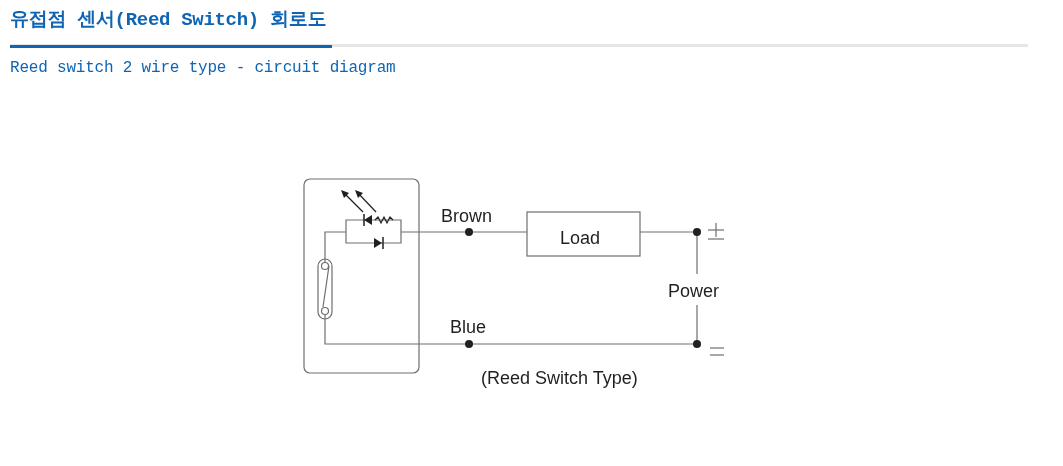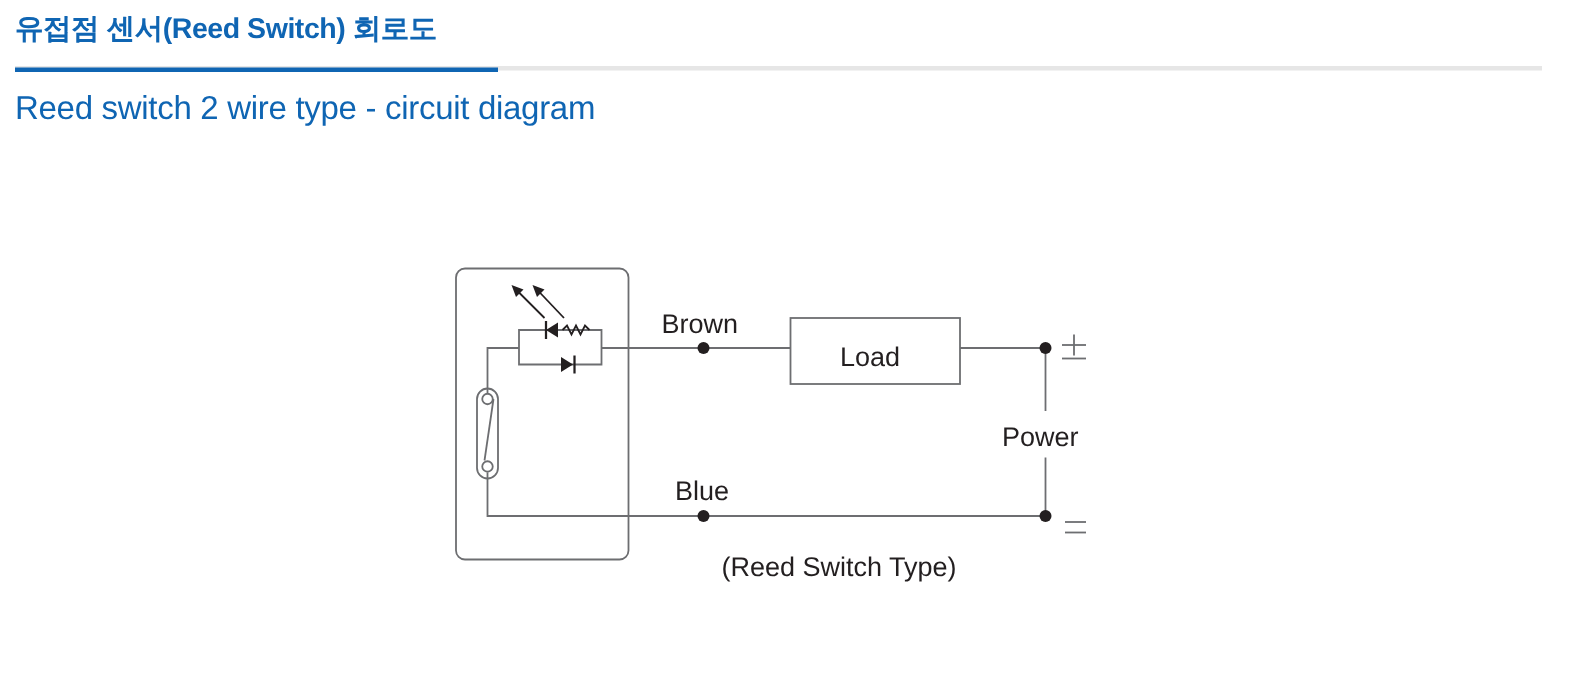--- a/index.html
+++ b/index.html
@@ -1,22 +1,22 @@
 <!DOCTYPE html>
 <html><head>
   <meta charset="utf-8">
   <style>
     html, body { margin: 0; padding: 0; background: #ffffff; }
     body { width: 1063px; height: 466px; position: relative; overflow: hidden;
            font-family: "Liberation Sans", "DejaVu Sans", sans-serif; }
     .title { position: absolute; left: 10px; top: 6px; font-size: 19px; color: #0f65b3;
-             font-weight: bold; letter-spacing: -0.3px; }
+             font-weight: bold; letter-spacing: -0.3px; font-family: Liberation Mono, monospace; }
     .rule-bg { position: absolute; left: 10px; top: 44px; width: 1018px; height: 3px; background: #e6e6e6; }
     .rule-accent { position: absolute; left: 10px; top: 45px; width: 322px; height: 3px; background: #0f65b3; }
-    .subtitle { position: absolute; left: 10px; top: 59px; font-size: 22px; color: #0f65b3; letter-spacing: -0.2px; }
+    .subtitle { position: absolute; left: 10px; top: 59px; font-size: 16px; color: #0f65b3; letter-spacing: -0.2px; font-family: Liberation Mono, monospace; }
     svg.circuit { position: absolute; left: 0; top: 0; }
     .lbl { font-family: "Liberation Sans", "DejaVu Sans", sans-serif; font-size: 18px; fill: #231f20; }
   </style>
 </head>
 <body>
 
 <div class="title">유접점 센서(Reed Switch) 회로도</div>
 <div class="rule-bg"></div>
 <div class="rule-accent"></div>
 <div class="subtitle">Reed switch 2 wire type - circuit diagram</div>

